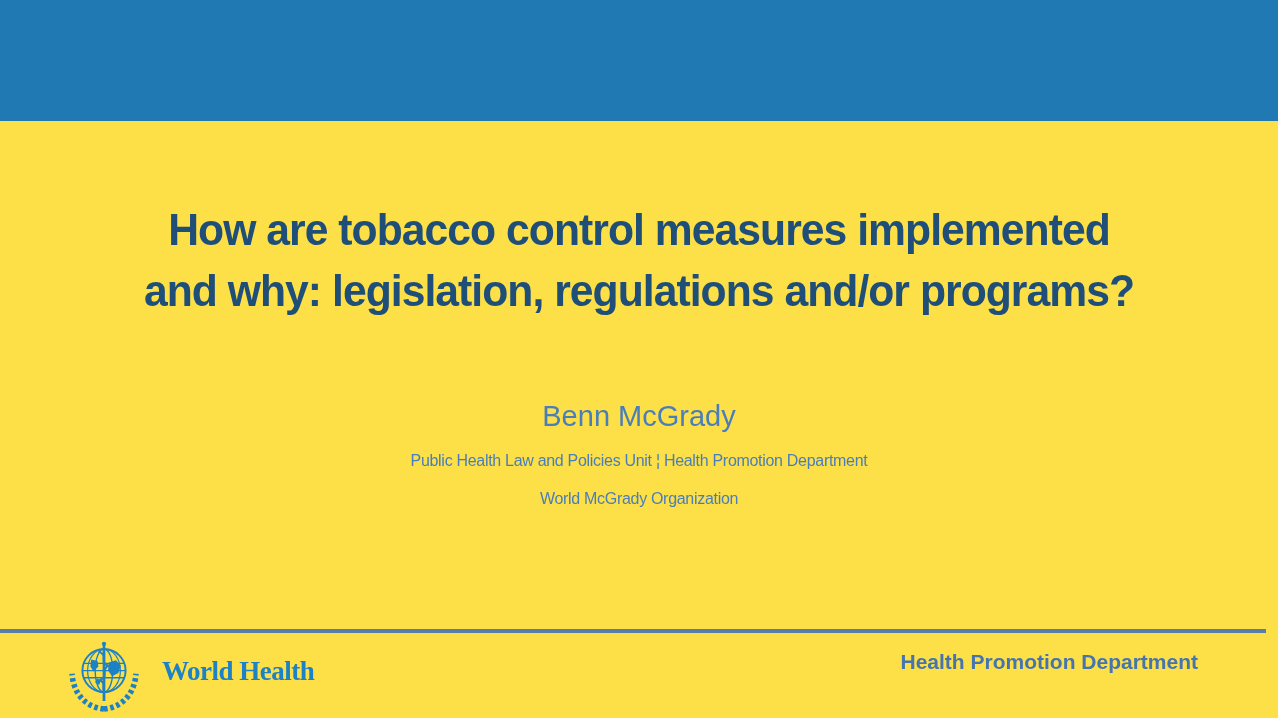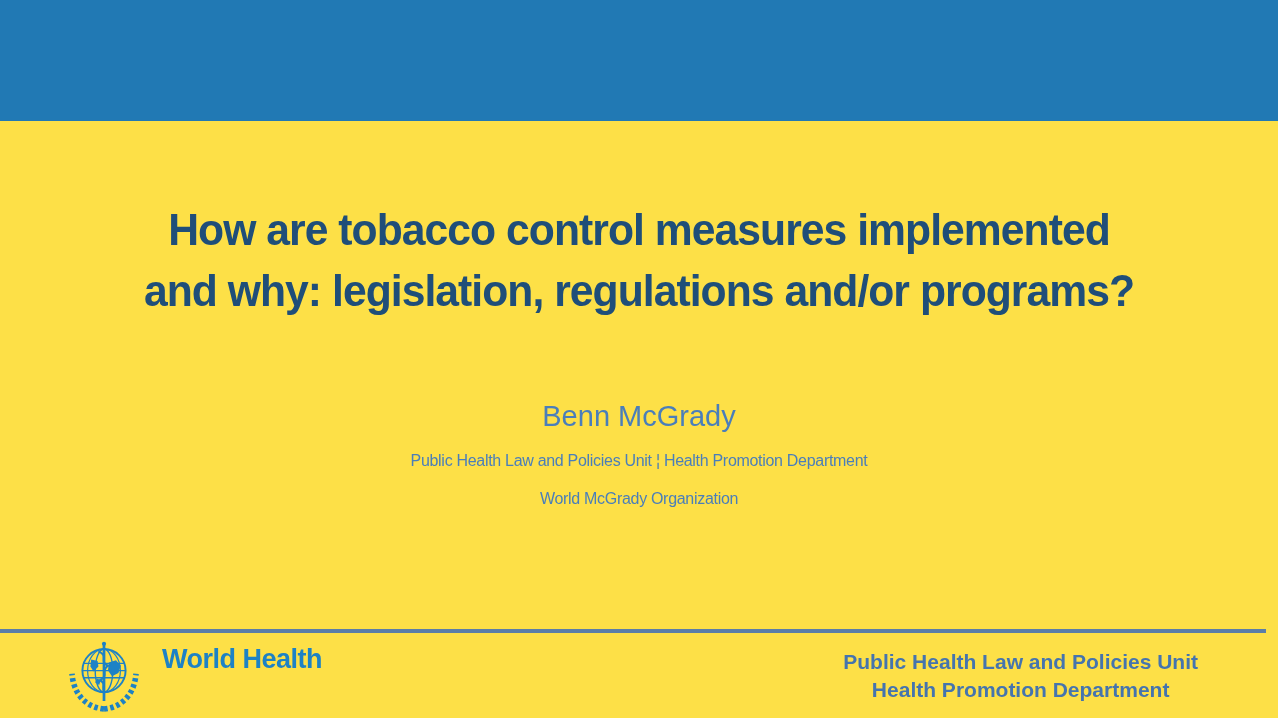--- a/index.html
+++ b/index.html
@@ -28,21 +28,21 @@
   .byline{position:absolute;top:398px;left:0;width:1278px;text-align:center;color:var(--byline-text);}
   .author{font-size:29px;line-height:37px;margin-bottom:7px;}
   .affiliation,.org{font-size:16px;line-height:38px;letter-spacing:-0.3px;}
 
   .footer-rule{position:absolute;top:629px;left:0;width:1266px;height:4px;background:var(--rule);}
 
   .footer{position:absolute;top:633px;left:0;width:1278px;height:85px;}
   .who-logo{position:absolute;left:62px;top:4px;display:flex;align-items:flex-start;color:var(--logo);}
   .emblem{display:inline-block;width:84px;height:80px;color:var(--logo);}
   .emblem svg{width:100%;height:100%;display:block;}
-  .logo-text{margin-left:16px;margin-top:8px;font-weight:bold;font-size:27px;line-height:28px;color:var(--logo);letter-spacing:-0.5px;}
+  .logo-text{margin-left:16px;margin-top:20px;font-weight:bold;font-size:27px;line-height:28px;color:var(--logo);letter-spacing:-0.5px;font-family:Liberation Serif, serif;}
   .logo-text span{display:block;white-space:nowrap;}
 
   .footer-right{position:absolute;right:80px;top:15px;text-align:center;font-weight:bold;font-size:21px;line-height:28px;color:var(--footer-text);}
   .footer-right div{white-space:nowrap;}
 </style>
 </head>
 <body>
 
 <div class="slide">
 
@@ -89,19 +89,18 @@
           </g>
           <circle cx="50" cy="8.5" r="2.6" fill="currentColor"></circle>
         </svg>
       </span>
       <div class="logo-text">
         <span>World Health</span>
       </div>
     </div>
 
     <div class="footer-right">
-      <div>Public Health Law and Policies Unit</div>
       <div>Health Promotion Department</div>
     </div>
 
   </div>
 
 </div>
 
 </body></html>

